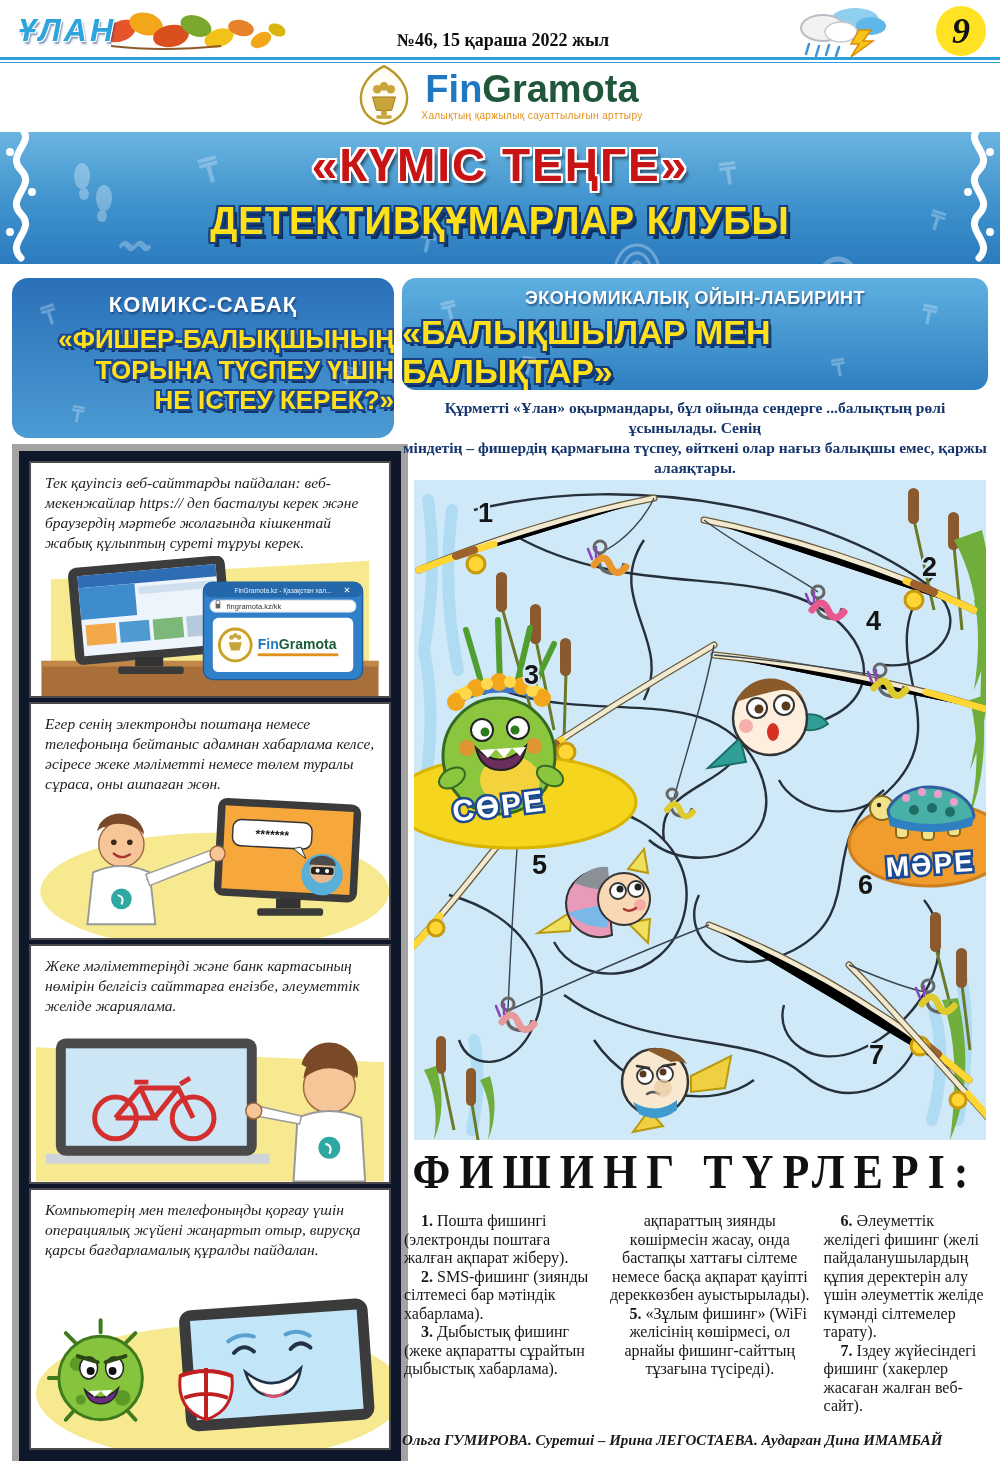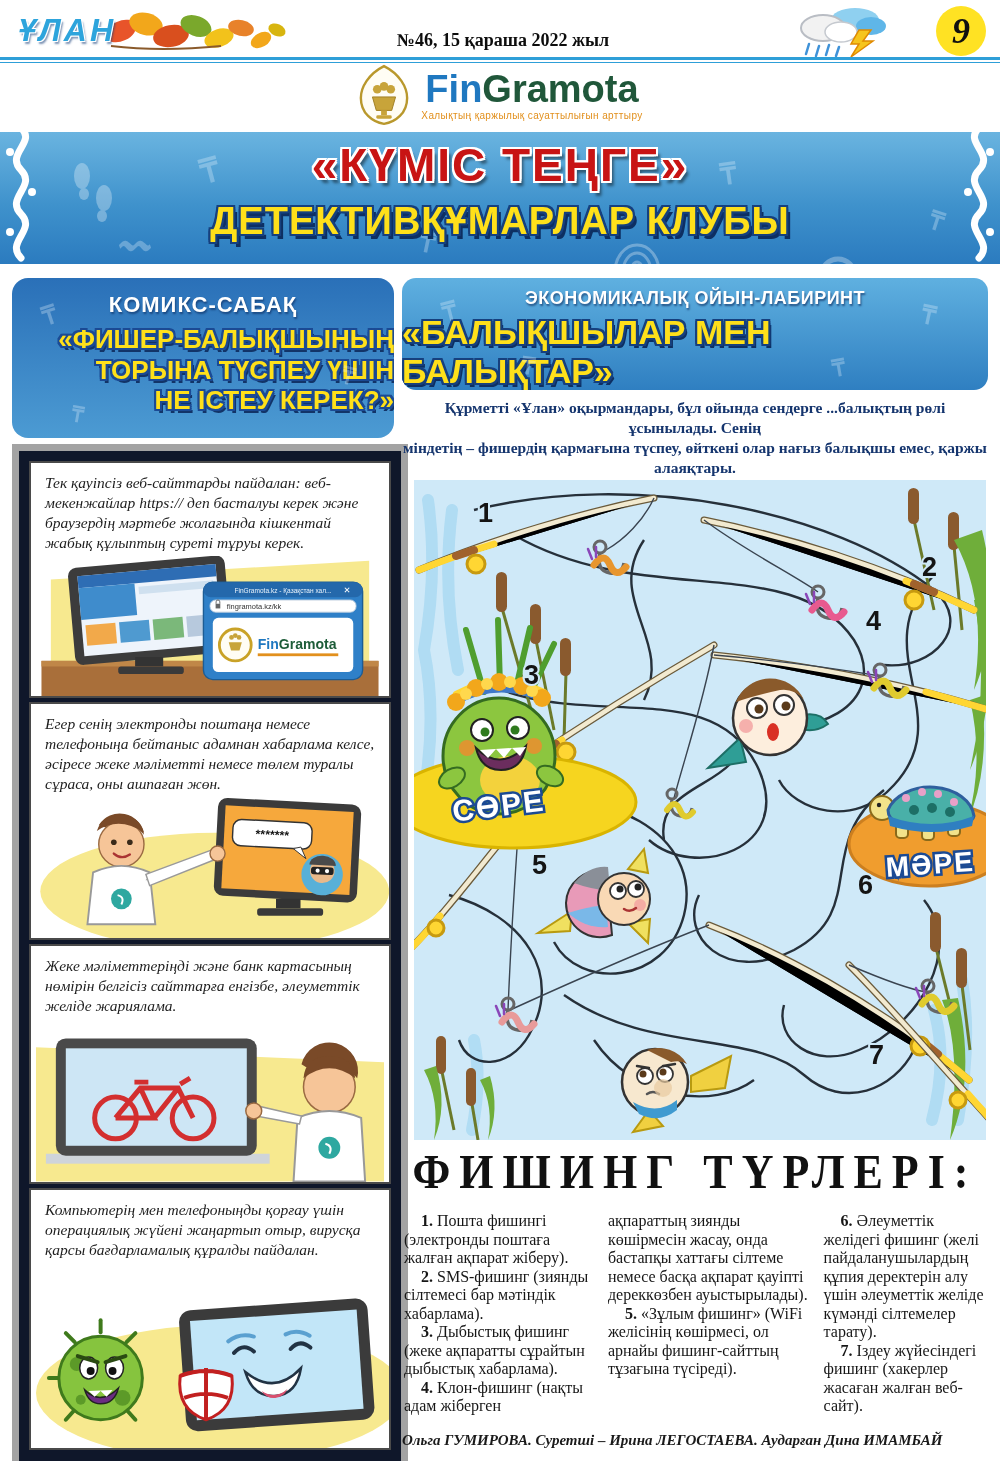--- a/index.html
+++ b/index.html
@@ -73,21 +73,21 @@
   .maze{position:absolute;top:480px;left:414px;width:572px;height:660px;}
   .maze svg{display:block;width:572px;height:660px;}
 
   .ph-head{position:absolute;top:1146px;left:402px;width:586px;text-align:center;
     font-family:"Liberation Serif",serif;font-weight:bold;font-size:44px;letter-spacing:9px;color:#111;
     transform:scaleY(1.12);}
   .ph-cols{position:absolute;top:1212px;left:404px;width:588px;display:flex;gap:12px;}
   .ph-col{font-family:"Liberation Serif",serif;font-size:16px;line-height:1.16;color:#161616;}
   .ph-col p{margin:0;text-indent:17px;}
   .ph-col p.noindent{text-indent:0;}
-  .c1{width:196px;} .c2{width:208px;} .c3{width:172px;}
+  .c1{width:196px;} .c2{width:208px;text-align:center;} .c3{width:172px;}
   .credit{position:absolute;top:1432px;left:402px;width:586px;
     font-family:"Liberation Serif",serif;font-style:italic;font-weight:bold;font-size:15px;color:#1a1a1a;}
 </style>
 </head>
 <body>
 
 <div class="masthead">
   <svg class="leaves" width="190" height="50" viewBox="0 0 190 50">
     <ellipse cx="20" cy="25" rx="16" ry="10" fill="#e8542a" transform="rotate(-25 20 25)"></ellipse>
     <ellipse cx="45" cy="18" rx="17" ry="11" fill="#f2a71b" transform="rotate(15 45 18)"></ellipse>
@@ -645,21 +645,20 @@
   <text x="517" y="394" text-anchor="middle" font-family="Liberation Sans, sans-serif" font-weight="bold" font-size="28" letter-spacing="2" fill="#fff" stroke="#1b4a94" stroke-width="5" style="paint-order:stroke" transform="rotate(-4 517 394)">МӘРЕ</text>
 </svg>
 </div>
 
 <div class="ph-head">ФИШИНГ ТҮРЛЕРІ:</div>
 <div class="ph-cols">
   <div class="ph-col c1">
     <p><b>1.</b> <span>Пошта фишингі (электронды поштаға жалған ақпарат жіберу).</span></p>
     <p><b>2.</b> <span>SMS-фишинг (зиянды сілтемесі бар мәтіндік хабарлама).</span></p>
     <p><b>3.</b> <span>Дыбыстық фишинг (жеке ақпаратты сұрайтын дыбыстық хабарлама).</span></p>
-    <p><b>4.</b> <span>Клон-фишинг (нақты адам жіберген</span></p>
   </div>
   <div class="ph-col c2">
     <p class="noindent"><span>ақпараттың зиянды көшірмесін жасау, онда бастапқы хаттағы сілтеме немесе басқа ақпарат қауіпті дереккөзбен ауыстырылады).</span></p>
     <p><b>5.</b> <span>«Зұлым фишинг» (WiFi желісінің көшірмесі, ол арнайы фишинг-сайттың тұзағына түсіреді).</span></p>
   </div>
   <div class="ph-col c3">
     <p><b>6.</b> <span>Әлеуметтік желідегі фишинг (желі пайдаланушылардың құпия деректерін алу үшін әлеуметтік желіде күмәнді сілтемелер тарату).</span></p>
     <p><b>7.</b> <span>Іздеу жүйесіндегі фишинг (хакерлер жасаған жалған веб-сайт).</span></p>
   </div>
 </div>

